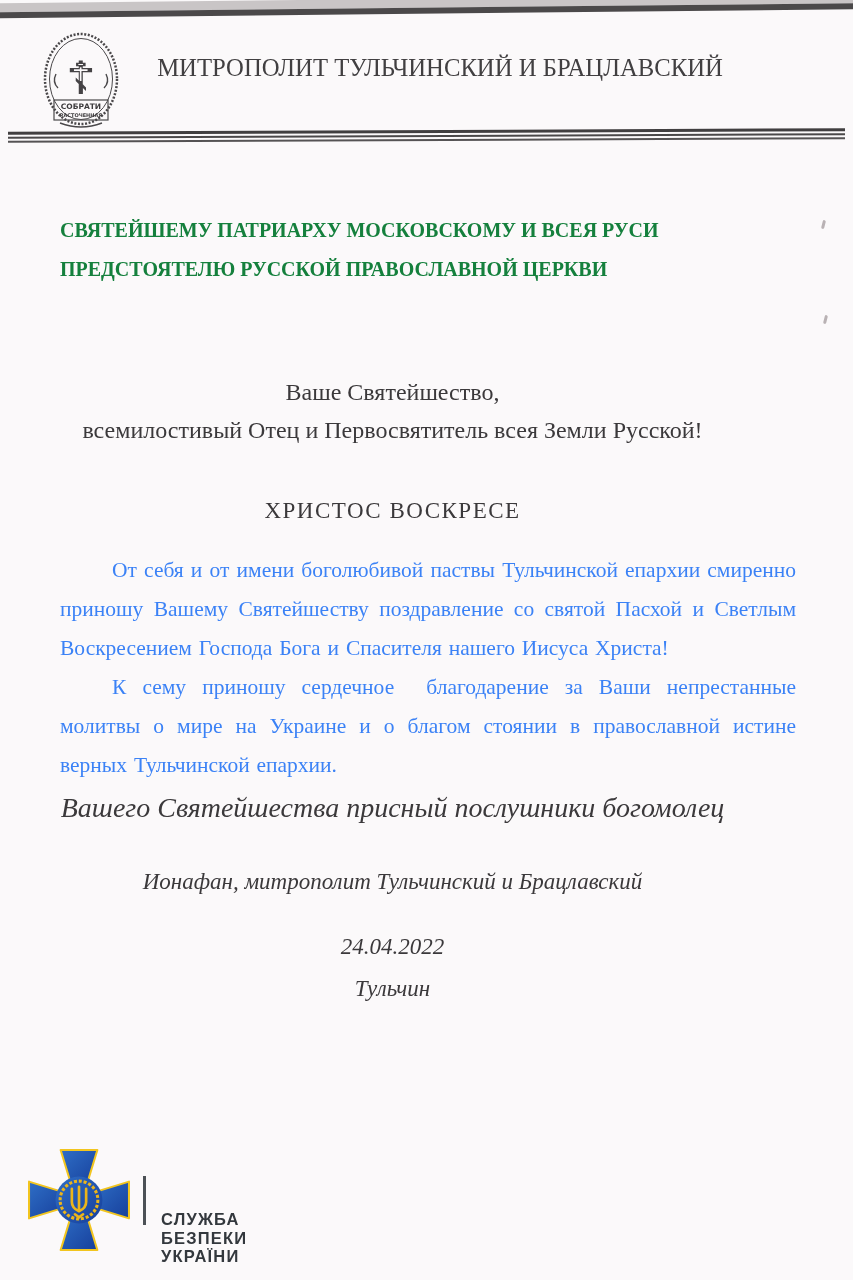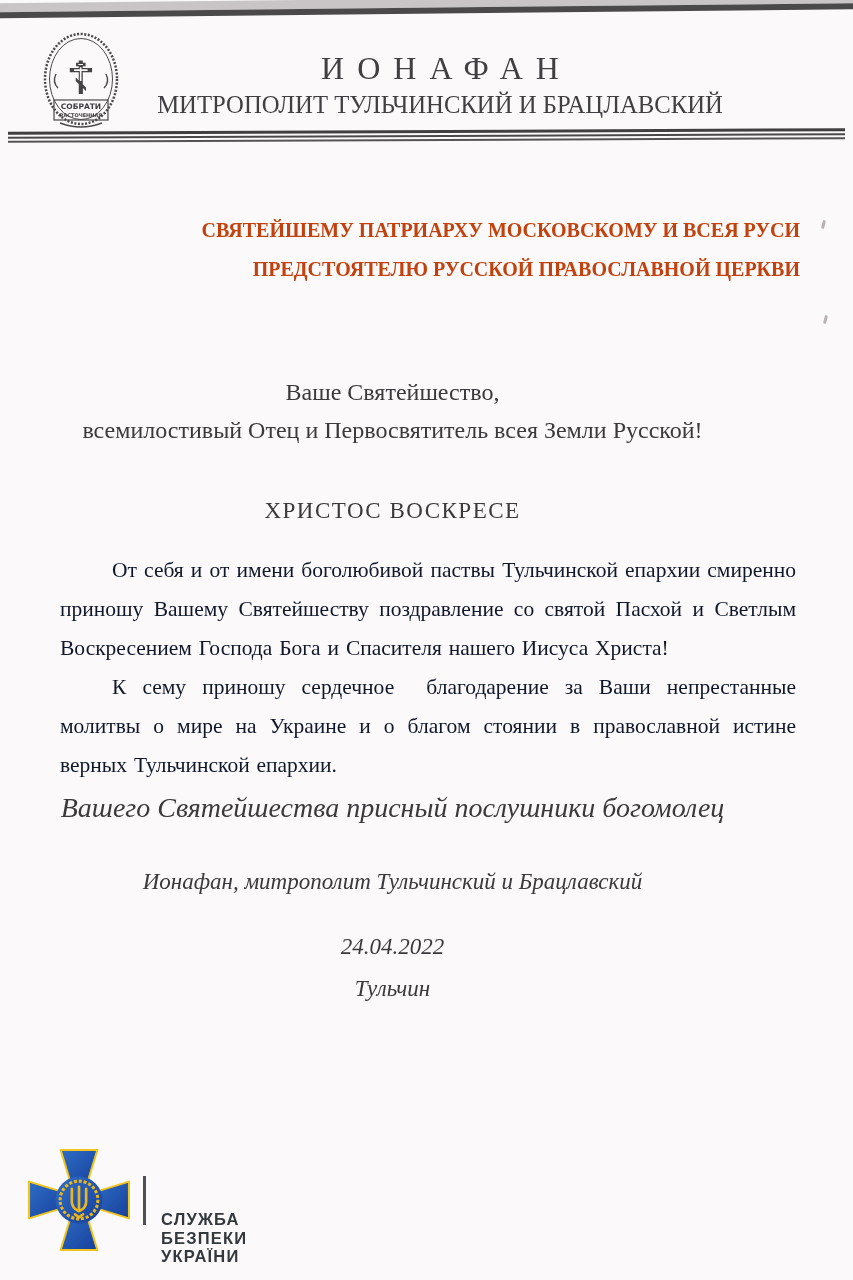--- a/index.html
+++ b/index.html
@@ -15,31 +15,31 @@
   
   .emblem{position:absolute;left:42px;top:32px;width:78px;height:98px;}
   .lh-text{position:absolute;left:120px;top:50px;width:640px;text-align:center;color:#413f41;}
   .lh-name{font-size:32px;letter-spacing:13px;padding-left:13px;}
   .lh-title{font-size:26px;margin-top:3px;transform:scaleX(0.95);transform-origin:center;white-space:nowrap;}
   .rule{position:absolute;left:8px;right:8px;top:130px;transform:rotate(-0.25deg);}
   .rule .r1{height:3px;background:#413f40;margin-bottom:2px;}
   .rule .r2{height:2px;background:#4a4849;margin-bottom:2px;}
   .rule .r3{height:2px;background:#555354;}
   
-  .addressee{position:absolute;left:60px;top:219px;width:740px;text-align:right;font-weight:bold;color:#c2410c;}
+  .addressee{position:absolute;left:60px;top:219px;width:740px;text-align:left;font-weight:bold;color:#15803d;}
   .addr1{font-size:20px;}
   .addr2{font-size:24px;margin-top:14px;letter-spacing:1px;}
   .addr3{font-size:20px;margin-top:16px;}
   
   .cline{position:absolute;left:0;width:785px;text-align:center;}
   .salut1{top:379px;font-size:24px;}
   .salut2{top:417px;font-size:24px;}
   .greeting{top:498px;font-size:23px;letter-spacing:1.5px;}
   
-  .body-text{position:absolute;left:60px;top:551px;width:736px;font-size:21.5px;line-height:39px;text-align:justify;color:#0f172a;}
+  .body-text{position:absolute;left:60px;top:551px;width:736px;font-size:21.5px;line-height:39px;text-align:justify;color:#3b82f6;}
   .para{margin:0;text-indent:52px;word-spacing:1.5px;}
   
   .sig1{top:792px;font-style:italic;font-size:28px;}
   .sig2{top:869px;font-style:italic;font-size:23px;}
   .date{top:934px;font-style:italic;font-size:23px;}
   .place{top:976px;font-style:italic;font-size:23px;}
   
   .speck{position:absolute;width:3px;height:9px;background:#b9b2b4;border-radius:2px;transform:rotate(14deg);}
   .speck1{left:822px;top:220px;}
   .speck2{left:824px;top:315px;}
@@ -68,21 +68,20 @@
       <ellipse cx="39" cy="47" rx="31.5" ry="40.5" fill="none" stroke="#4a484a" stroke-width="1"></ellipse>
       <path d="M14,42 q-4,8 2,14 M64,42 q4,8 -2,14" fill="none" stroke="#4a484a" stroke-width="1.4"></path>
       <text x="39" y="62" font-size="46" text-anchor="middle" fill="#454345" font-family="DejaVu Sans, sans-serif">☦</text>
       <rect x="12" y="68" width="54" height="20" fill="none" stroke="#4a484a" stroke-width="1.2"></rect>
       <text x="39" y="77" font-size="7.5" font-weight="bold" text-anchor="middle" fill="#3d3b3d" font-family="DejaVu Sans, sans-serif">СОБРАТИ</text>
       <text x="39" y="85" font-size="5" font-weight="bold" text-anchor="middle" fill="#3d3b3d" font-family="DejaVu Sans, sans-serif">РАСТОЧЕННАЯ</text>
       <path d="M18,91 Q39,99 60,91" fill="none" stroke="#4a484a" stroke-width="1.4"></path>
     </svg>
 
     <div class="lh-text">
-      <div class="lh-name">ИОНАФАН</div>
       <div class="lh-title">МИТРОПОЛИТ ТУЛЬЧИНСКИЙ И БРАЦЛАВСКИЙ</div>
     </div>
 
     <div class="rule">
       <div class="r1"></div>
       <div class="r2"></div>
       <div class="r3"></div>
     </div>
   </header>
 

